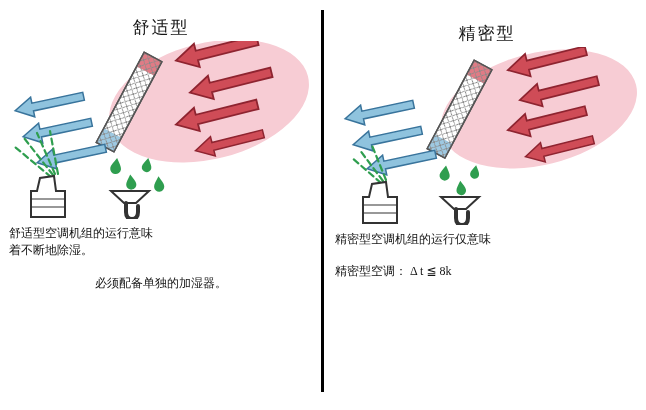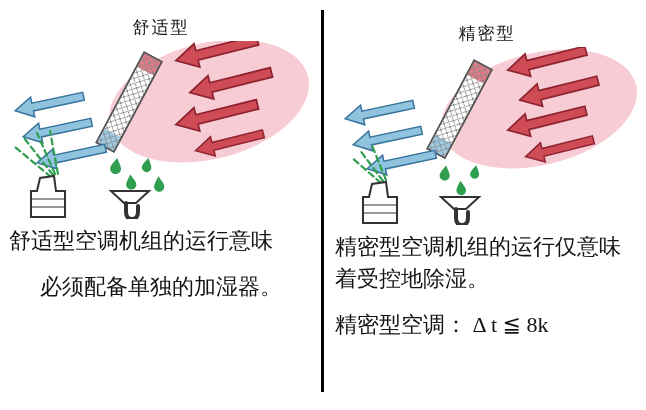--- a/index.html
+++ b/index.html
@@ -19,21 +19,21 @@
   .panel { position: absolute; top: 0; width: 312px; }
   .panel.left  { left: 5px; }
   .panel.right { left: 331px; margin-top: 6px; }
   .title {
     text-align: center;
     font-size: 17px;
     margin: 16px 0 2px 0;
     letter-spacing: 2px;
   }
   .illus { display: block; margin: 2px auto 0 auto; }
-  .text-block { padding: 0 4px; font-size: 22px; }
+  .text-block { padding: 0 4px; font-size: 12px; }
   .desc { line-height: 1.45; margin: 6px 0 0 0; }
   .desc span { display: block; }
   .formula { margin-top: 15px; }
   .note { margin-top: 15px; text-align: center; }
 </style>
 </head>
 <body>
 
 <div class="wrap">
 
@@ -92,20 +92,21 @@
 
       <g stroke="#333" fill="#ffffff" stroke-width="2">
         <polygon points="100,150 138,150 125,162 113,162"></polygon>
         <path d="M115 162 L115 171 Q115 178 121 178 Q127 178 127 171 L127 165" fill="none" stroke-width="4" stroke-linecap="round"></path>
       </g>
     </svg>
 
     <div class="text-block">
       <p class="desc">
         <span>舒适型空调机组的运行意味</span>
+        <span>着不断地除湿。</span>
       </p>
       <p class="note">必须配备单独的加湿器。</p>
     </div>
   </div>
 
   <div class="divider"></div>
 
   <div class="panel right">
     <div class="title">精密型</div>
 
@@ -159,19 +160,18 @@
 
       <g stroke="#333" fill="#ffffff" stroke-width="2">
         <polygon points="104,150 142,150 129,162 117,162"></polygon>
         <path d="M119 162 L119 171 Q119 178 125 178 Q131 178 131 171 L131 165" fill="none" stroke-width="4" stroke-linecap="round"></path>
       </g>
     </svg>
 
     <div class="text-block">
       <p class="desc">
         <span>精密型空调机组的运行仅意味</span>
-        <span>着受控地除湿。</span>
       </p>
       <p class="formula">精密型空调： Δ t ≦ 8k</p>
     </div>
   </div>
 
 </div>
 
 </body></html>

